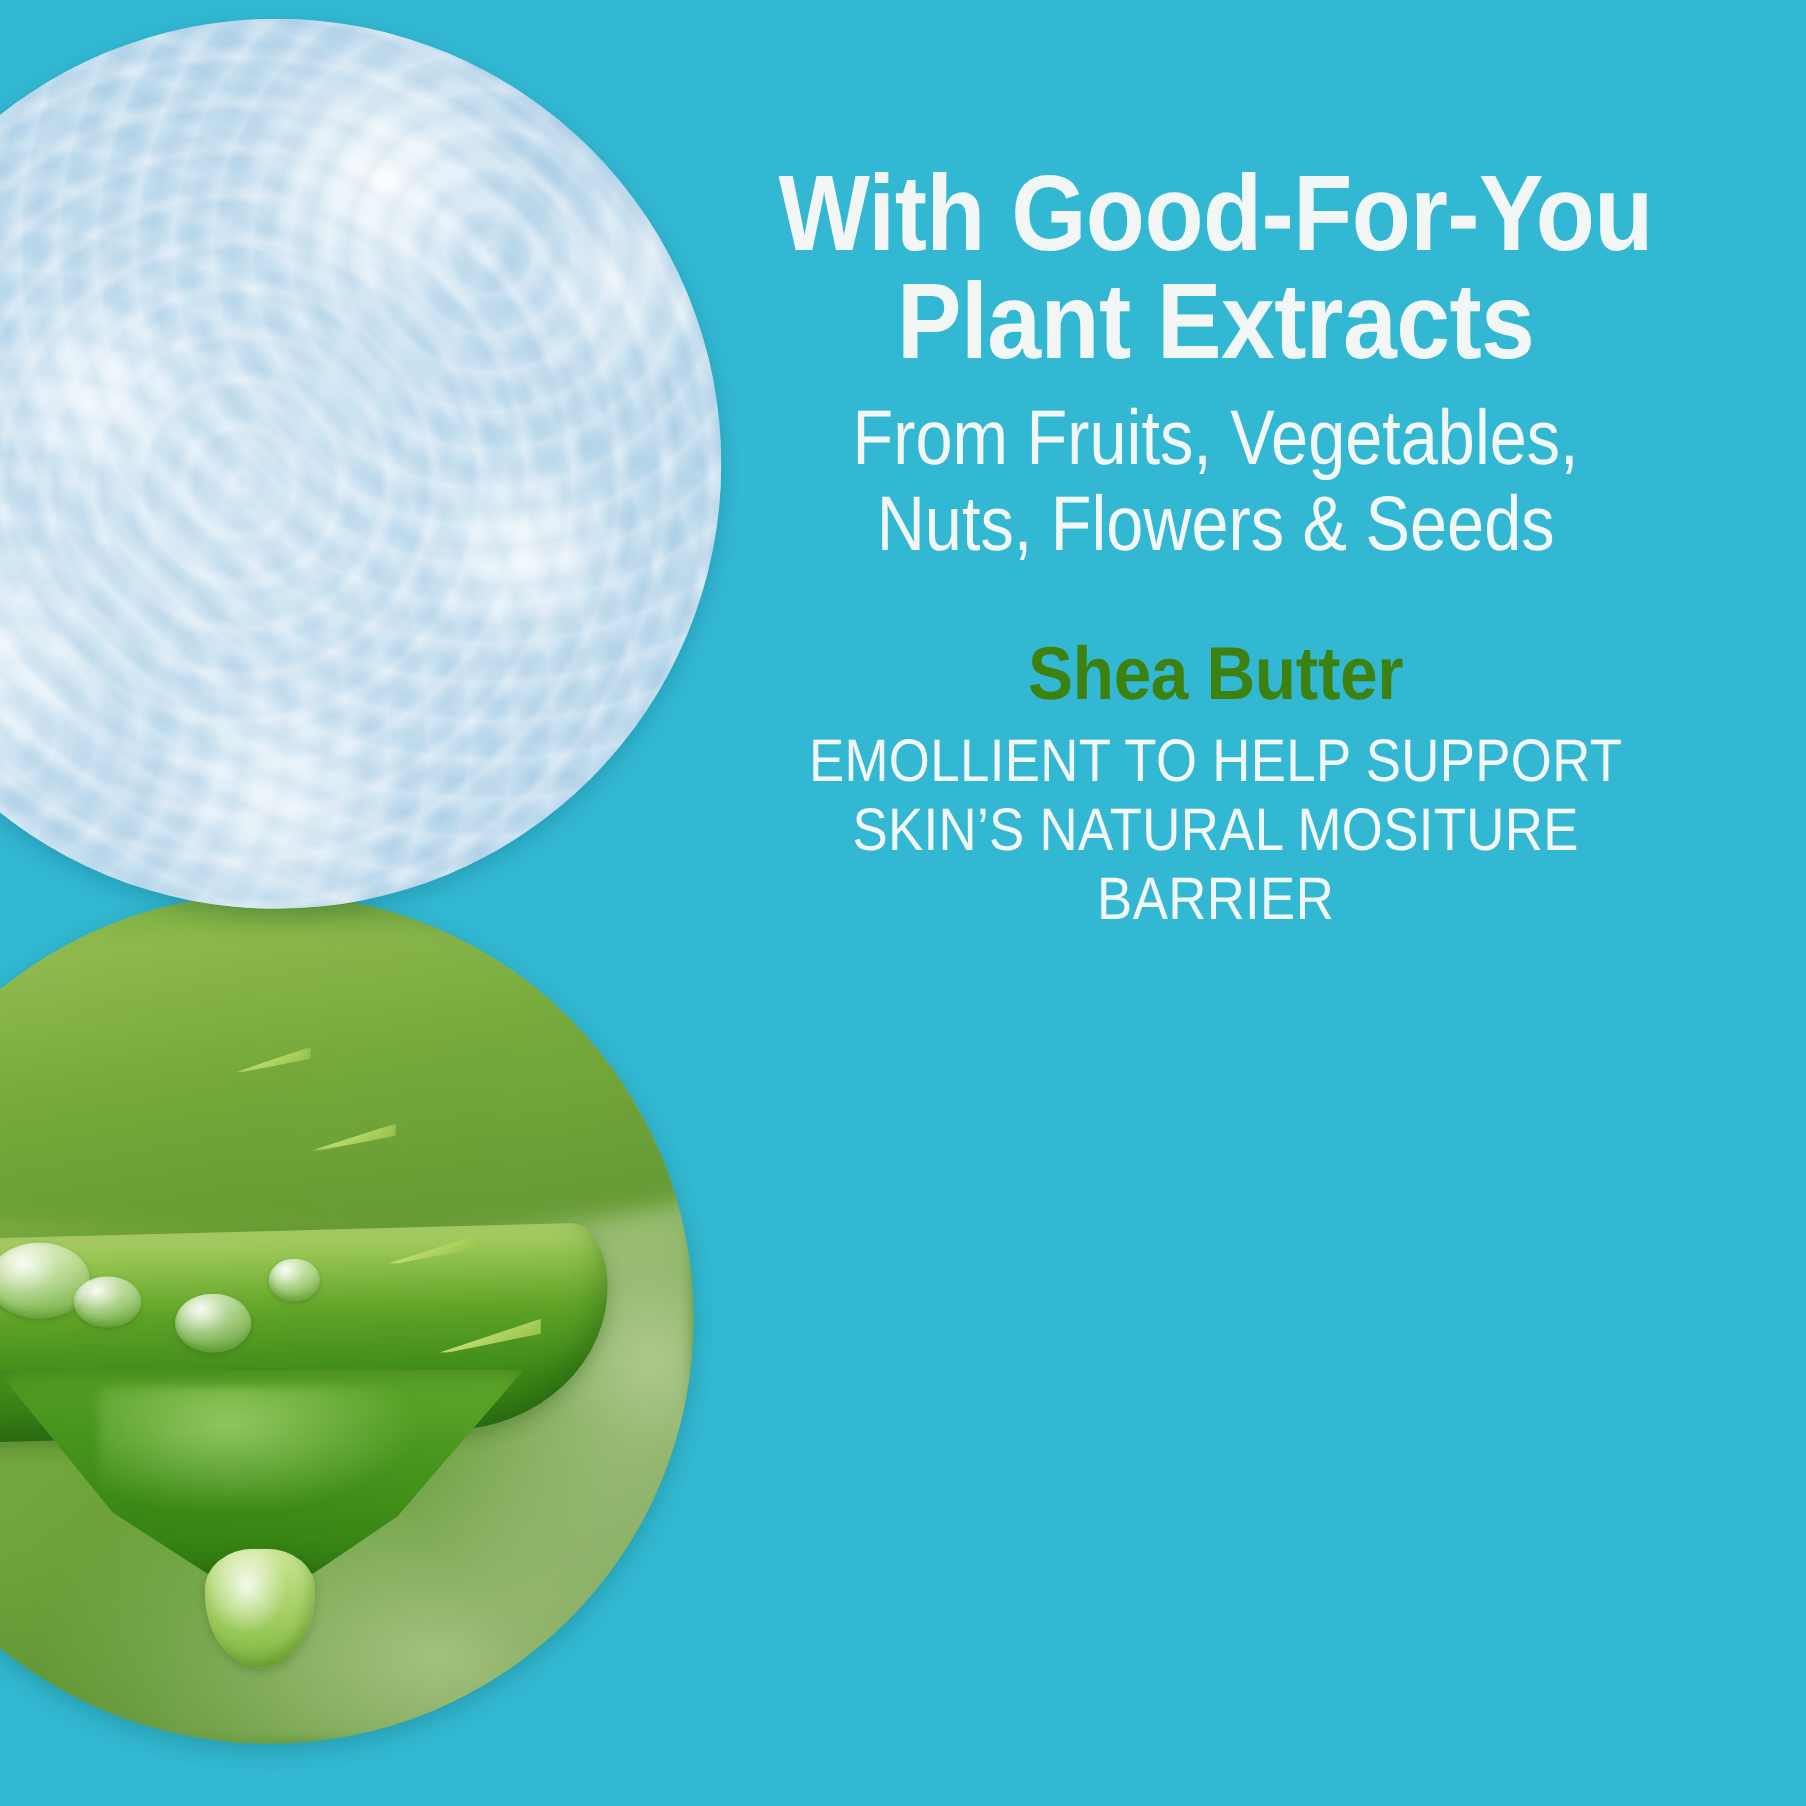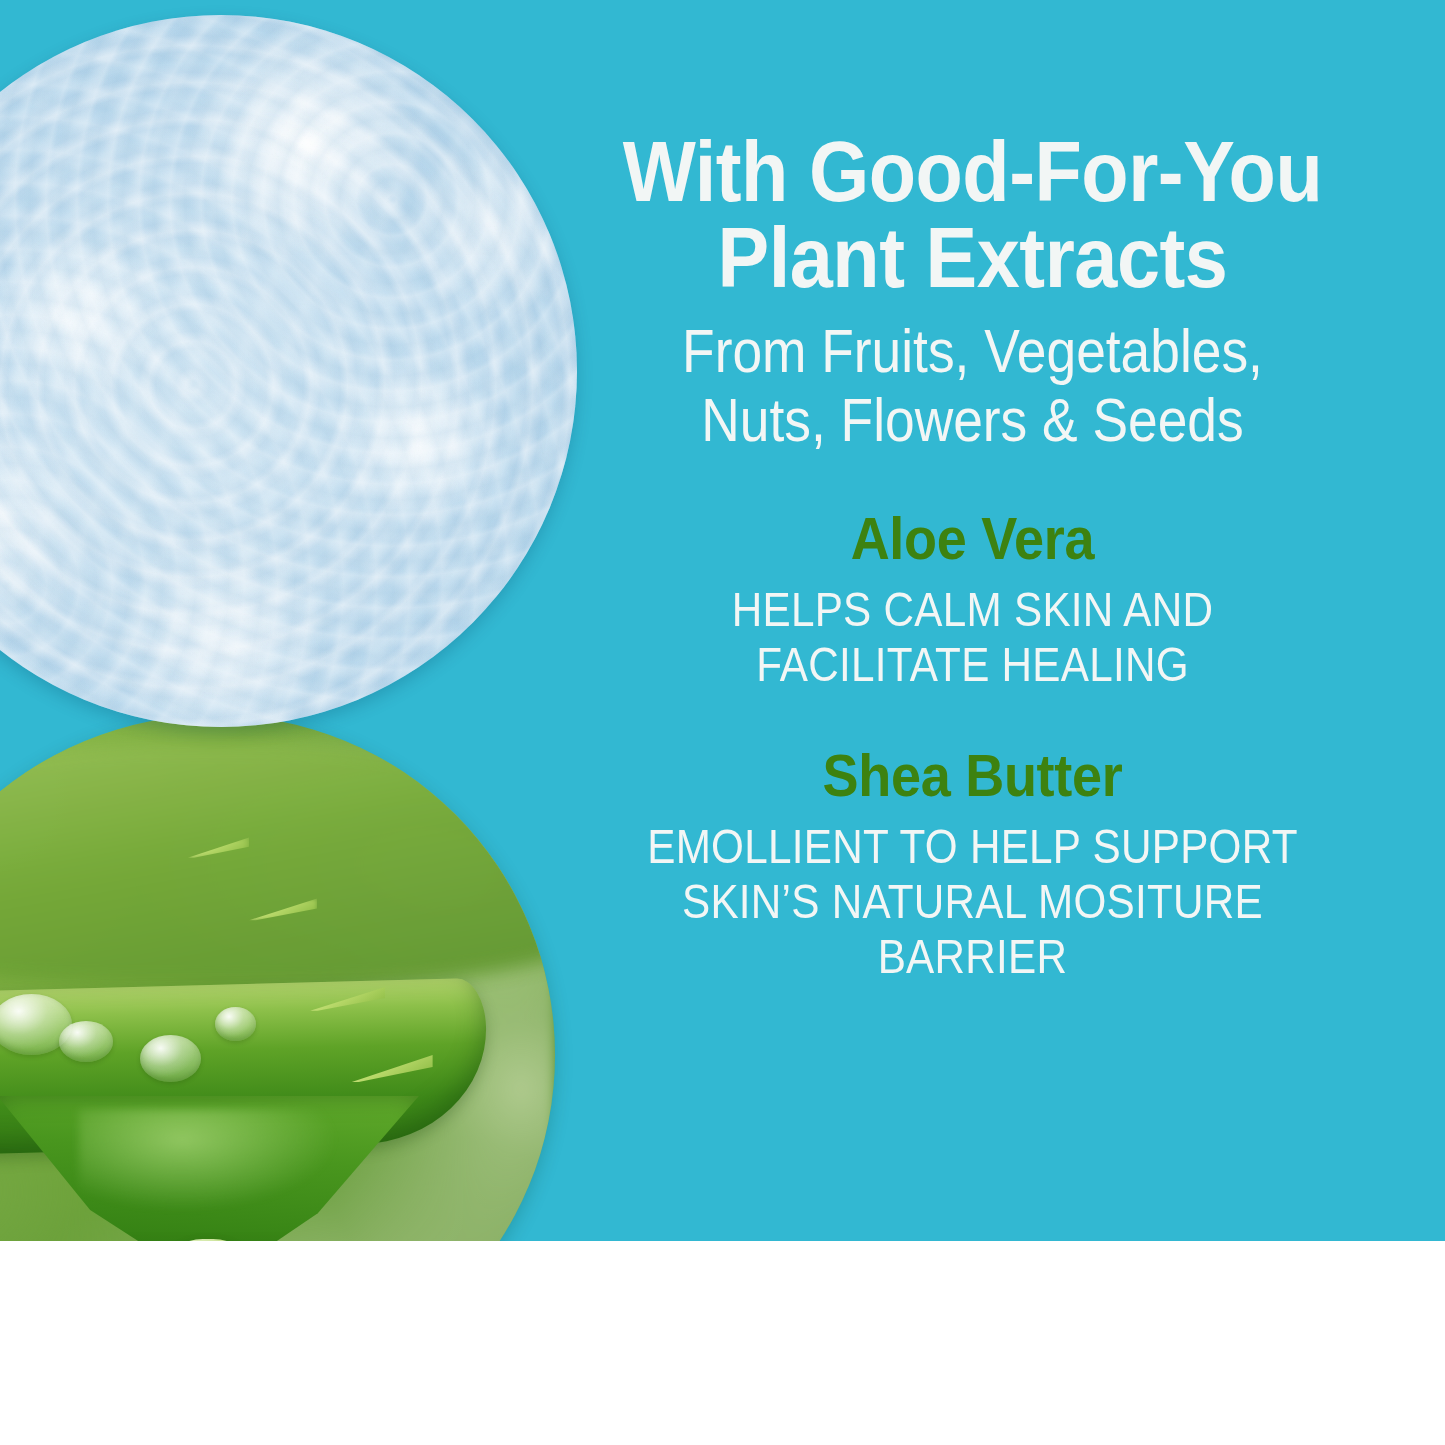--- a/index.html
+++ b/index.html
@@ -3,21 +3,21 @@
 <meta charset="utf-8">
 <style>
   html, body {
     margin: 0;
     padding: 0;
     background: #ffffff;
   }
   #canvas {
     position: relative;
     width: 1445px;
-    height: 1241px;
+    height: 1445px;
     overflow: hidden;
     background: #32b8d2;
     font-family: "Liberation Sans", sans-serif;
   }
 
   
   .photo-circle {
     position: absolute;
     border-radius: 50%;
     overflow: hidden;
@@ -293,27 +293,20 @@
       <span class="headline-line">With Good-For-You</span>
       <span class="headline-line">Plant Extracts</span>
     </h1>
 
     <p class="subhead">
       <span class="subhead-line">From Fruits, Vegetables,</span>
       <span class="subhead-line">Nuts, Flowers &amp; Seeds</span>
     </p>
 
 
-    <div class="ingredient">
-      <h2 class="ingredient-name">Aloe Vera</h2>
-      <p class="ingredient-desc">
-        <span class="desc-line">HELPS CALM SKIN AND</span>
-        <span class="desc-line">FACILITATE HEALING</span>
-      </p>
-    </div>
 
     <div class="ingredient">
       <h2 class="ingredient-name">Shea Butter</h2>
       <p class="ingredient-desc">
         <span class="desc-line">EMOLLIENT TO HELP SUPPORT</span>
         <span class="desc-line">SKIN’S NATURAL MOSITURE BARRIER</span>
       </p>
     </div>
 
   </div>

